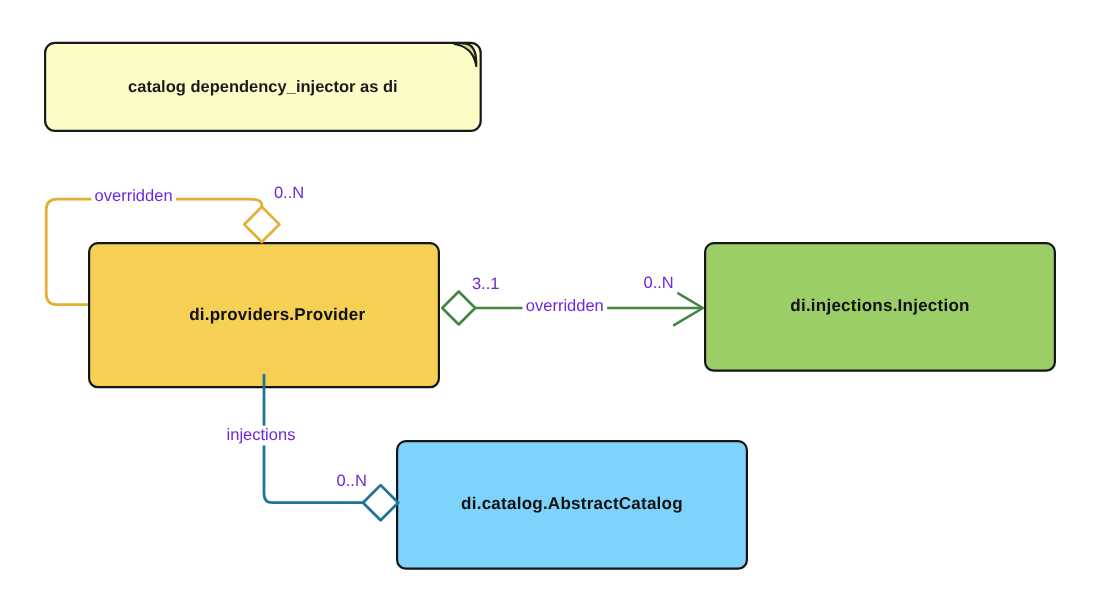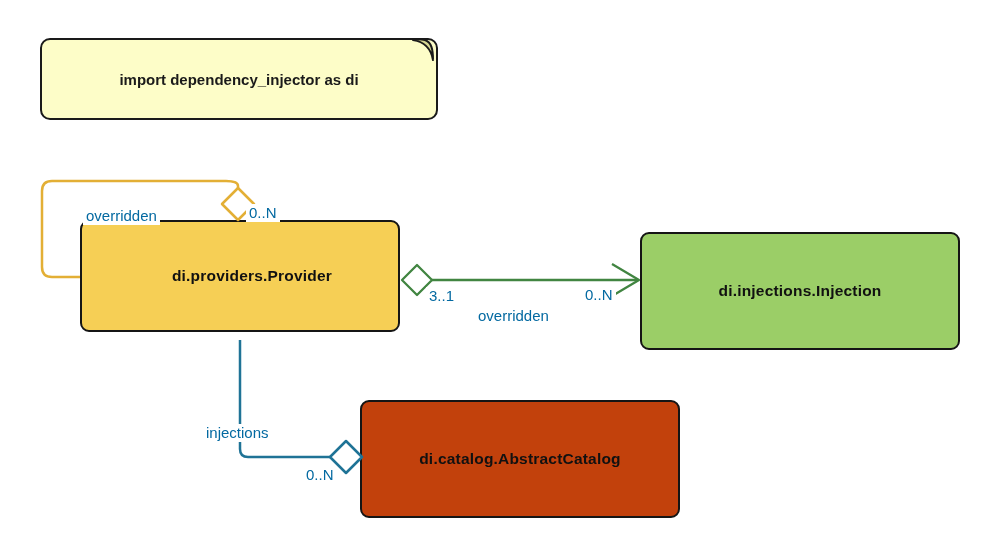--- a/index.html
+++ b/index.html
@@ -47,63 +47,62 @@
     align-items: center;
     justify-content: center;
     z-index: 1;
   }
   .class-box .class-label {
     font-weight: bold;
     font-size: 15.5px;
     color: #111111;
     letter-spacing: 0.2px;
   }
-  .box-provider  { left: 80px;  top: 220px; width: 320px; height: 112px; padding-left: 24px; }
-  .box-injection { left: 640px; top: 220px; width: 320px; height: 118px; margin-top: 12px; }
+  .box-provider  { left: 80px;  top: 220px; width: 320px; height: 133px; padding-left: 24px; }
+  .box-injection { left: 640px; top: 220px; width: 320px; height: 118px; }
   .box-catalog   { left: 360px; top: 400px; width: 320px; height: 118px; }
   .edge-label {
     position: absolute;
     font-size: 15px;
-    color: #0369a1;
+    color: #6d28d9;
     background: #ffffff;
     padding: 0 3px;
     z-index: 3;
     line-height: 18px;
     white-space: nowrap;
-    margin-top: 37px;
   }
   .lbl-overridden      { left: 83px;  top: 170px; }
   .lbl-overridden-mult { left: 246px; top: 167px; }
   .lbl-src-mult        { left: 426px; top: 250px; }
   .lbl-injections      { left: 475px; top: 270px; }
   .lbl-tgt-mult        { left: 582px; top: 249px; }
   .lbl-providers       { left: 203px; top: 387px; }
   .lbl-providers-mult  { left: 303px; top: 429px; }
 </style>
 </head>
 <body>
 
 <div class="canvas">
 
   <div class="note" style="background-color: rgb(253, 253, 200);">
     <svg class="fold" viewBox="0 0 26 26" width="26" height="26">
       <path d="M 1 2 C 11 3.5, 19 10, 21 22 C 21 11, 19.5 4.5, 13 2 Q 7 0.5, 1 2 Z" stroke="#1a1a1a" stroke-width="2" stroke-linejoin="round" fill="#D6D692"></path>
     </svg>
-    <span class="note-text">import dependency_injector as di</span>
+    <span class="note-text">catalog dependency_injector as di</span>
   </div>
 
   <div class="class-box box-provider" style="background-color: rgb(246, 207, 85);">
     <span class="class-label">di.providers.Provider</span>
   </div>
 
   <div class="class-box box-injection" style="background-color: rgb(155, 206, 103);">
     <span class="class-label">di.injections.Injection</span>
   </div>
 
-  <div class="class-box box-catalog" style="background-color: #c2410c;">
+  <div class="class-box box-catalog" style="background-color: #7dd3fc;">
     <span class="class-label">di.catalog.AbstractCatalog</span>
   </div>
 
   <svg class="connectors">
 
     <g fill="none" stroke-linejoin="round">
       <path d="M 80 277 L 52 277 Q 42 277 42 267 L 42 191 Q 42 181 52 181 L 226 181 Q 238 181 238 186 L 238 188" stroke-width="2.5" stroke="#E3AF35"></path>
       <polygon points="238,188 254,204 238,220 222,204" fill="#ffffff" stroke-width="2.5" stroke="#E3AF35"></polygon>
     </g>
 

